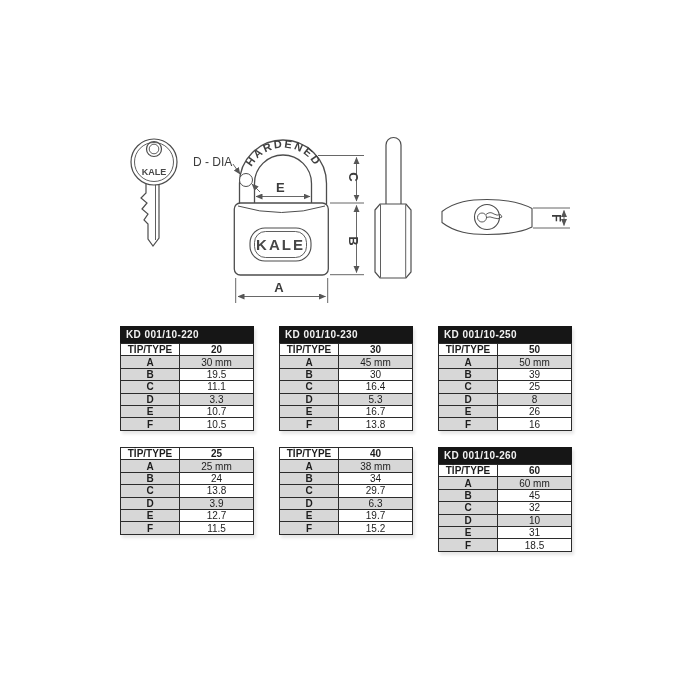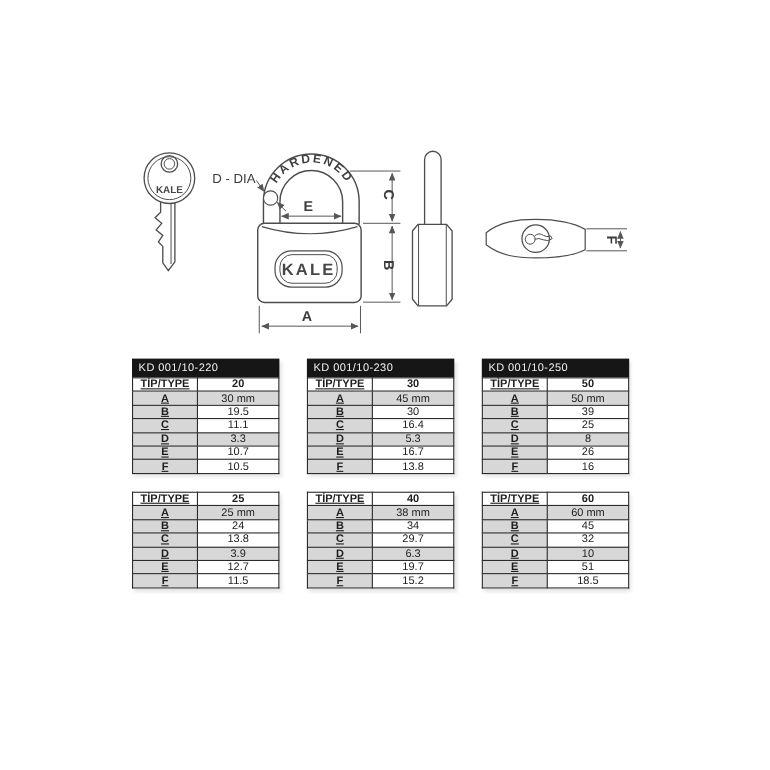--- a/index.html
+++ b/index.html
@@ -8,26 +8,26 @@
   
   .drawing{position:absolute;left:0;top:0;}
   .dim-letter{font-family:"Liberation Sans",sans-serif;font-size:13px;font-weight:bold;fill:#3c3c3c;}
   .small-label{font-family:"Liberation Sans",sans-serif;font-size:12px;fill:#3c3c3c;}
   .arc-label{font-family:"Liberation Sans",sans-serif;font-size:11px;font-weight:bold;
              letter-spacing:2px;fill:#3f3f3f;}
   .brand{font-family:"Liberation Sans",sans-serif;font-weight:bold;fill:#474747;}
   
   .spec-table{position:absolute;width:134px;box-shadow:2px 3px 3px rgba(0,0,0,0.10);}
   .spec-table header{background:var(--header-bg,#161616);color:var(--header-text,#f2f2f2);
-      font-size:10px;font-weight:normal;letter-spacing:.4px;padding:3px 0 3px 6px;line-height:11px;}
+      font-size:10px;font-weight:bold;letter-spacing:.4px;padding:3px 0 3px 6px;line-height:11px;}
   .spec-table table{width:100%;border-collapse:collapse;border:1px solid var(--tbl-border,#2b2b2b);
       table-layout:fixed;}
   .spec-table td{border:1px solid var(--tbl-border,#2b2b2b);font-size:10px;height:11.4px;
       padding:0;text-align:center;color:#1d1d1d;background:#fff;line-height:11px;}
-  .spec-table td.lbl{width:58px;background:var(--shade,#d7d7d7);font-weight:bold;text-decoration:underline;}
+  .spec-table td.lbl{width:58px;background:var(--shade,#d7d7d7);font-weight:bold;}
   .spec-table tr.first td{background:#fff;font-weight:bold;}
   .spec-table tr.shaded td{background:var(--shade,#d7d7d7);}
 </style>
 </head>
 <body>
 
 <div class="page">
 
   <svg class="drawing" width="700" height="320" viewBox="0 0 700 320">
     <defs>
@@ -289,20 +289,21 @@
           </tr>
           <tr>
             <td class="lbl">F</td>
             <td class="val">15.2</td>
           </tr>
         </tbody>
       </table>
   </section>
 
   <section class="spec-table" style="left:438px;top:447px">
+    <header>KD 001/10-260</header>
     <table>
         <tbody>
           <tr class="first">
             <td class="lbl">TİP/TYPE</td>
             <td class="val">60</td>
           </tr>
           <tr class="shaded">
             <td class="lbl">A</td>
             <td class="val">60 mm</td>
           </tr>
@@ -313,21 +314,21 @@
           <tr>
             <td class="lbl">C</td>
             <td class="val">32</td>
           </tr>
           <tr class="shaded">
             <td class="lbl">D</td>
             <td class="val">10</td>
           </tr>
           <tr>
             <td class="lbl">E</td>
-            <td class="val">51</td>
+            <td class="val">31</td>
           </tr>
           <tr>
             <td class="lbl">F</td>
             <td class="val">18.5</td>
           </tr>
         </tbody>
       </table>
   </section>
 
 </div>

